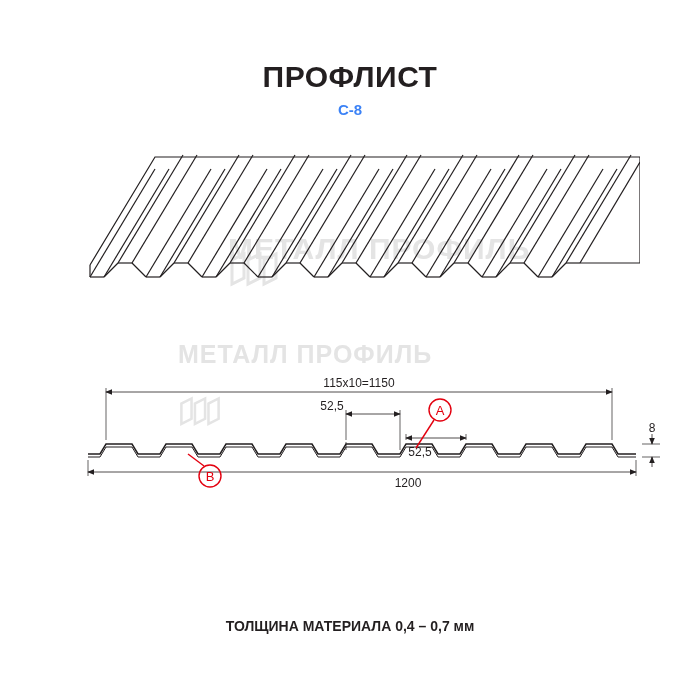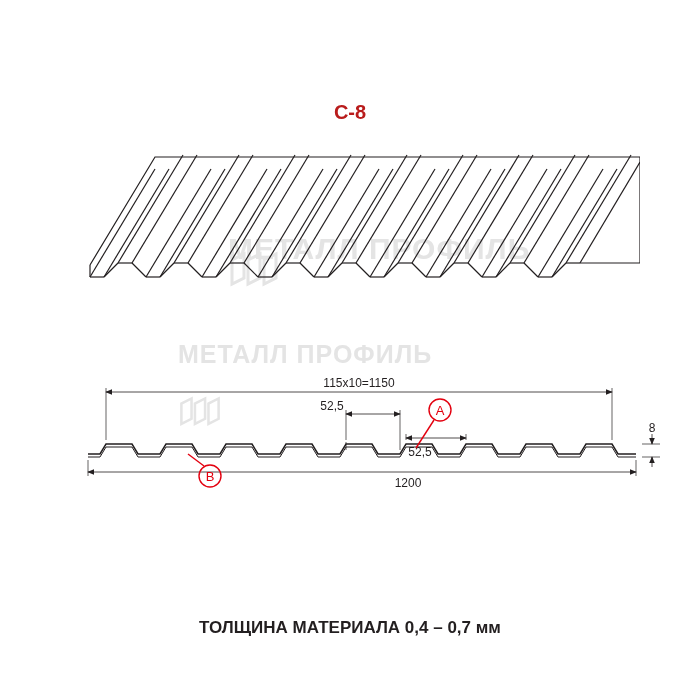--- a/index.html
+++ b/index.html
@@ -30,23 +30,23 @@
     font-weight: bold;
     letter-spacing: 0.5px;
     color: #231f20;
   }
   .subtitle {
     position: absolute;
     top: 101px;
     left: 0;
     width: 700px;
     text-align: center;
-    font-size: 20px;
+    font-size: 15px;
     font-weight: bold;
-    color: #b91c1c;
+    color: #3b82f6;
   }
   .iso-wrap {
     position: absolute;
     top: 140px;
     left: 60px;
     width: 580px;
     height: 180px;
   }
   .section-wrap {
     position: absolute;
@@ -54,21 +54,21 @@
     left: 60px;
     width: 600px;
     height: 140px;
   }
   .footer {
     position: absolute;
     top: 618px;
     left: 0;
     width: 700px;
     text-align: center;
-    font-size: 17px;
+    font-size: 14px;
     font-weight: bold;
     color: #231f20;
   }
   .wm {
     position: absolute;
     pointer-events: none;
     color: #e4e4e4;
     font-weight: bold;
     letter-spacing: 1px;
     white-space: nowrap;
@@ -88,20 +88,21 @@
     pointer-events: none;
   }
   svg { display: block; }
   text { font-family: "Liberation Sans", sans-serif; }
 </style>
 </head>
 <body>
 
 <div class="page">
 
+  <div class="title">ПРОФЛИСТ</div>
   <div class="subtitle">С-8</div>
 
   <div class="wm wm1">МЕТАЛЛ ПРОФИЛЬ</div>
   <div class="wm wm2">МЕТАЛЛ ПРОФИЛЬ</div>
 
   <svg class="wm-logo" style="top:250px; left:228px;" width="52" height="40" viewBox="0 0 52 40">
     <g fill="none" stroke="#e4e4e4" stroke-width="3">
       <path d="M4 34 L4 10 L16 4 L16 28 Z"></path>
       <path d="M20 34 L20 10 L32 4 L32 28 Z"></path>
       <path d="M36 34 L36 10 L48 4 L48 28 Z"></path>

